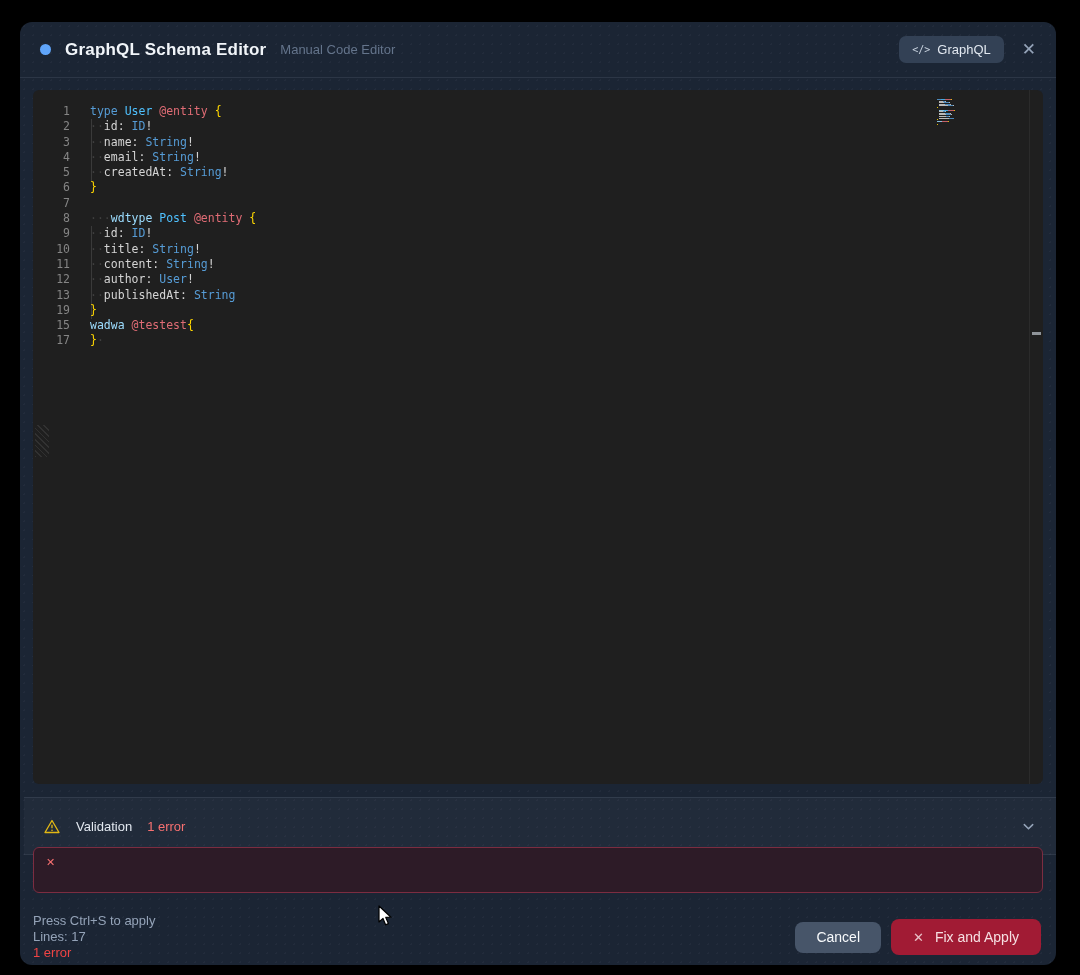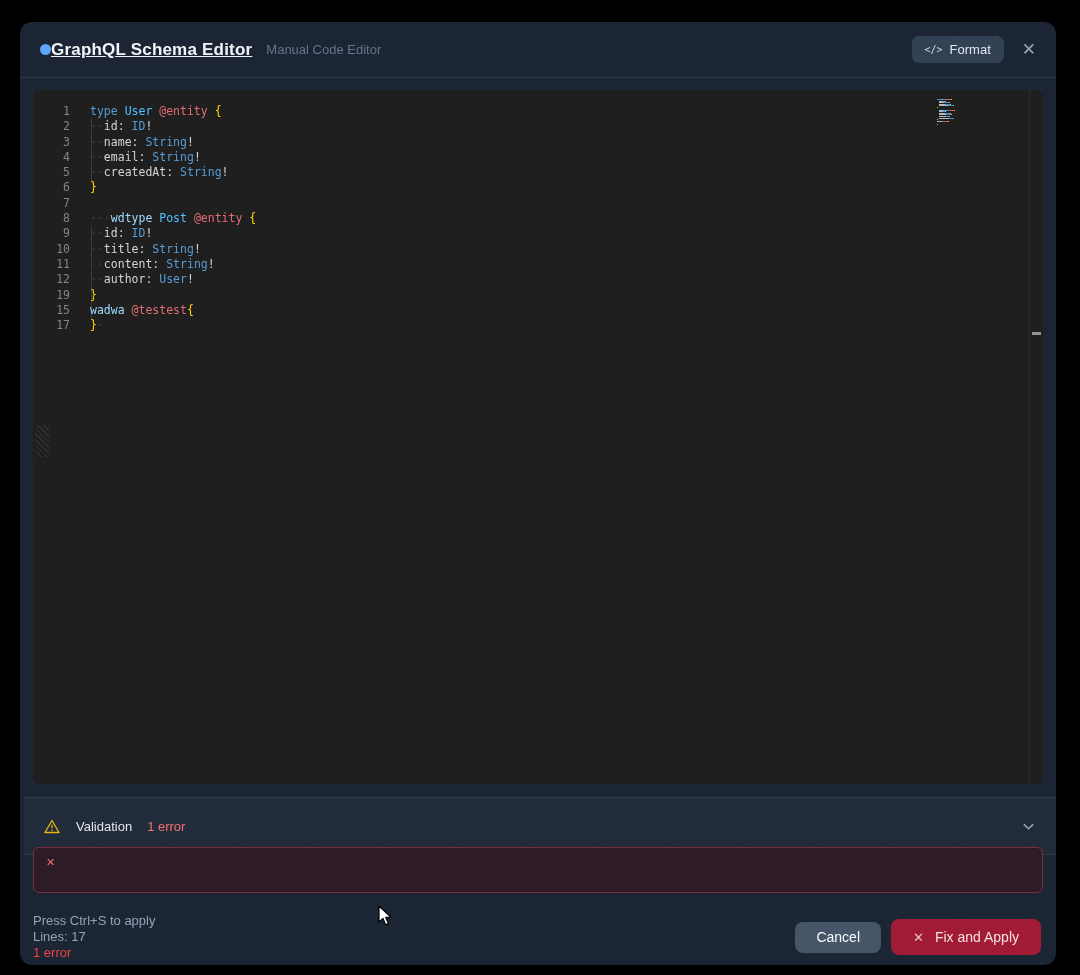--- a/index.html
+++ b/index.html
@@ -9,21 +9,21 @@
   .modal { position:absolute; left:20px; top:22px; width:1036px; height:943px;
            background:#1b2534; border-radius:12px; overflow:hidden;
            background-image:radial-gradient(rgba(148,163,184,0.055) 1px, transparent 1px);
            background-size:9px 9px; }
 
   
   .header { position:absolute; left:0; top:0; right:0; height:56px;
             display:flex; align-items:center; padding:0 20px;
             border-bottom:1px solid rgba(148,163,184,0.14); }
   .status-dot { width:11px; height:11px; border-radius:50%; background:#60a5fa; flex:0 0 auto; }
-  .title { margin-left:0; font-size:17px; font-weight:700; color:#f1f5f9; letter-spacing:.2px;text-decoration:underline; }
+  .title { margin-left:14px; font-size:17px; font-weight:700; color:#f1f5f9; letter-spacing:.2px; }
   .subtitle { margin-left:14px; font-size:13px; color:#64748b; }
   .header-spacer { flex:1; }
   .format-btn { display:flex; align-items:center; gap:7px; background:#334155;
                 border:none; border-radius:7px; height:27px; padding:0 13px;
                 color:#e2e8f0; font-size:13px; cursor:pointer; font-family:inherit; }
   .format-icon { font-family:"DejaVu Sans Mono", monospace; font-size:10px; color:#cbd5e1; }
   .close-btn { background:none; border:none; color:#94a3b8; font-size:17px;
                margin-left:18px; cursor:pointer; line-height:1; }
 
   
@@ -96,41 +96,42 @@
 
 <div class="modal">
 
   <div class="header">
     <span class="status-dot"></span>
     <span class="title">GraphQL Schema Editor</span>
     <span class="subtitle">Manual Code Editor</span>
     <span class="header-spacer"></span>
     <button class="format-btn">
       <span class="format-icon">&lt;/&gt;</span>
-      <span>Format</span>
+      <span>GraphQL</span>
     </button>
     <button class="close-btn">✕</button>
   </div>
 
   <div class="editor">
     <div class="indent-guide" style="top:29px; height:62px;"></div>
     <div class="indent-guide" style="top:136px; height:93px;"></div>
     <div class="code-lines">
         <div class="code-line"><span class="ln">1</span><span class="lc"><span class="tok-kw" style="color: rgb(86, 156, 214);">type </span><span class="tok-ty" style="color: rgb(79, 193, 255);">User </span><span class="tok-dir" style="color: rgb(224, 108, 117);">@entity </span><span class="tok-br" style="color: rgb(255, 215, 0);">{</span></span></div>
         <div class="code-line"><span class="ln">2</span><span class="lc"><span class="tok-ws" style="color: rgb(63, 63, 63);">··</span><span class="tok-fld" style="color: rgb(212, 212, 212);">id</span><span class="tok-pn" style="color: rgb(212, 212, 212);">: </span><span class="tok-tyb" style="color: rgb(86, 156, 214);">ID</span><span class="tok-pn" style="color: rgb(212, 212, 212);">!</span></span></div>
         <div class="code-line"><span class="ln">3</span><span class="lc"><span class="tok-ws" style="color: rgb(63, 63, 63);">··</span><span class="tok-fld" style="color: rgb(212, 212, 212);">name</span><span class="tok-pn" style="color: rgb(212, 212, 212);">: </span><span class="tok-tyb" style="color: rgb(86, 156, 214);">String</span><span class="tok-pn" style="color: rgb(212, 212, 212);">!</span></span></div>
         <div class="code-line"><span class="ln">4</span><span class="lc"><span class="tok-ws" style="color: rgb(63, 63, 63);">··</span><span class="tok-fld" style="color: rgb(212, 212, 212);">email</span><span class="tok-pn" style="color: rgb(212, 212, 212);">: </span><span class="tok-tyb" style="color: rgb(86, 156, 214);">String</span><span class="tok-pn" style="color: rgb(212, 212, 212);">!</span></span></div>
         <div class="code-line"><span class="ln">5</span><span class="lc"><span class="tok-ws" style="color: rgb(63, 63, 63);">··</span><span class="tok-fld" style="color: rgb(212, 212, 212);">createdAt</span><span class="tok-pn" style="color: rgb(212, 212, 212);">: </span><span class="tok-tyb" style="color: rgb(86, 156, 214);">String</span><span class="tok-pn" style="color: rgb(212, 212, 212);">!</span></span></div>
         <div class="code-line"><span class="ln">6</span><span class="lc"><span class="tok-br" style="color: rgb(255, 215, 0);">}</span></span></div>
         <div class="code-line"><span class="ln">7</span><span class="lc"></span></div>
         <div class="code-line"><span class="ln">8</span><span class="lc"><span class="tok-ws" style="color: rgb(63, 63, 63);">···</span><span class="tok-nm" style="color: rgb(156, 220, 254);">wdtype </span><span class="tok-ty" style="color: rgb(79, 193, 255);">Post </span><span class="tok-dir" style="color: rgb(224, 108, 117);">@entity </span><span class="tok-br" style="color: rgb(255, 215, 0);">{</span></span></div>
         <div class="code-line"><span class="ln">9</span><span class="lc"><span class="tok-ws" style="color: rgb(63, 63, 63);">··</span><span class="tok-fld" style="color: rgb(212, 212, 212);">id</span><span class="tok-pn" style="color: rgb(212, 212, 212);">: </span><span class="tok-tyb" style="color: rgb(86, 156, 214);">ID</span><span class="tok-pn" style="color: rgb(212, 212, 212);">!</span></span></div>
         <div class="code-line"><span class="ln">10</span><span class="lc"><span class="tok-ws" style="color: rgb(63, 63, 63);">··</span><span class="tok-fld" style="color: rgb(212, 212, 212);">title</span><span class="tok-pn" style="color: rgb(212, 212, 212);">: </span><span class="tok-tyb" style="color: rgb(86, 156, 214);">String</span><span class="tok-pn" style="color: rgb(212, 212, 212);">!</span></span></div>
         <div class="code-line"><span class="ln">11</span><span class="lc"><span class="tok-ws" style="color: rgb(63, 63, 63);">··</span><span class="tok-fld" style="color: rgb(212, 212, 212);">content</span><span class="tok-pn" style="color: rgb(212, 212, 212);">: </span><span class="tok-tyb" style="color: rgb(86, 156, 214);">String</span><span class="tok-pn" style="color: rgb(212, 212, 212);">!</span></span></div>
         <div class="code-line"><span class="ln">12</span><span class="lc"><span class="tok-ws" style="color: rgb(63, 63, 63);">··</span><span class="tok-fld" style="color: rgb(212, 212, 212);">author</span><span class="tok-pn" style="color: rgb(212, 212, 212);">: </span><span class="tok-tyb" style="color: rgb(86, 156, 214);">User</span><span class="tok-pn" style="color: rgb(212, 212, 212);">!</span></span></div>
+        <div class="code-line"><span class="ln">13</span><span class="lc"><span class="tok-ws" style="color: rgb(63, 63, 63);">··</span><span class="tok-fld" style="color: rgb(212, 212, 212);">publishedAt</span><span class="tok-pn" style="color: rgb(212, 212, 212);">: </span><span class="tok-tyb" style="color: rgb(86, 156, 214);">String</span></span></div>
         <div class="code-line"><span class="ln">19</span><span class="lc"><span class="tok-br" style="color: rgb(255, 215, 0);">}</span></span></div>
         <div class="code-line"><span class="ln">15</span><span class="lc"><span class="tok-nm" style="color: rgb(156, 220, 254);">wadwa </span><span class="tok-dir" style="color: rgb(224, 108, 117);">@testest</span><span class="tok-br" style="color: rgb(255, 215, 0);">{</span></span></div>
         <div class="code-line"><span class="ln">17</span><span class="lc"><span class="tok-br" style="color: rgb(255, 215, 0);">}</span><span class="tok-ws" style="color: rgb(63, 63, 63);">·</span></span></div>
       </div>
     <div class="gutter-hatch"></div>
     <div class="minimap">
       <div>
           <div class="mm-row">
             <span class="mm-seg" style="width: 4px; background: rgb(86, 156, 214);"></span>
             <span class="mm-seg" style="width: 4px; background: rgb(79, 193, 255);"></span>

